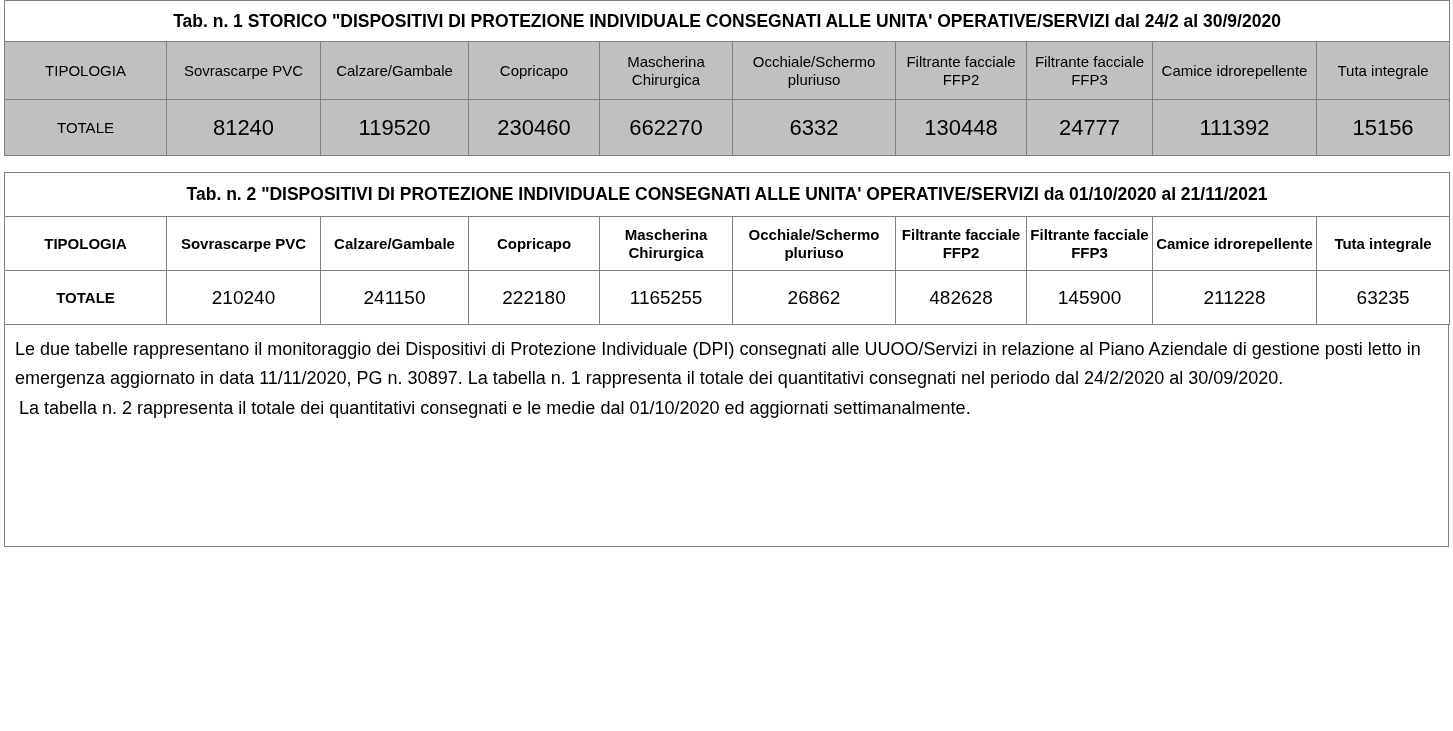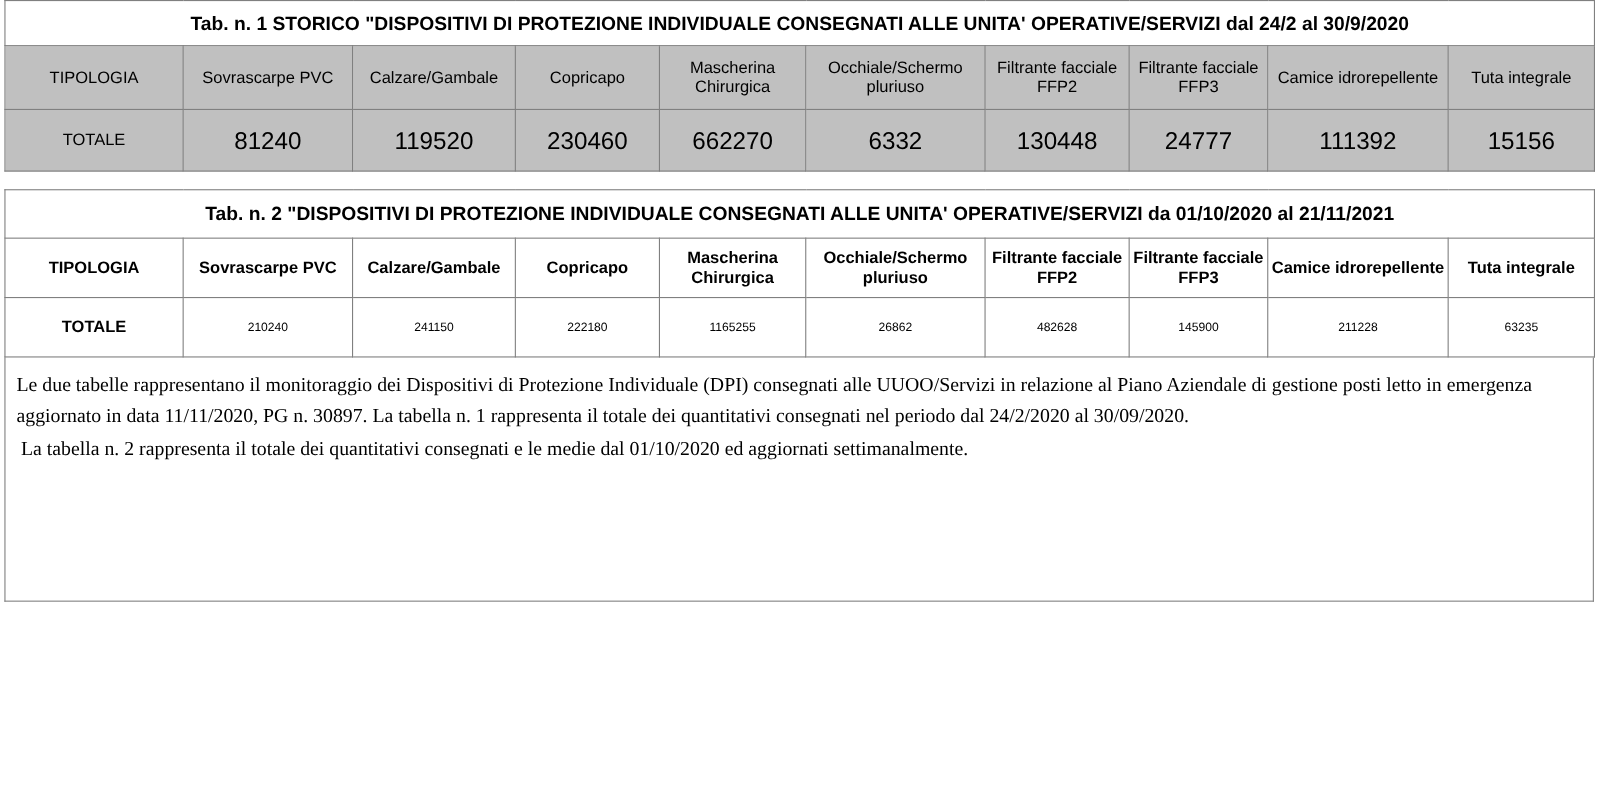--- a/index.html
+++ b/index.html
@@ -73,42 +73,41 @@
   }
   #table2 .t2-head td {
     height: 54px;
     font-size: 15px;
     font-weight: bold;
     line-height: 1.2;
     background: #ffffff;
   }
   #table2 .t2-body td {
     height: 54px;
-    font-size: 11px;
+    font-size: 19px;
     background: #ffffff;
   }
   #table2 .t2-body td.lbl {
     font-size: 15px;
     font-weight: bold;
     line-height: 1.2;
   }
 
   
   .note {
     margin: 0 4px;
     border: 1px solid #808080;
     border-top: none;
     box-sizing: border-box;
     width: 1445px;
     height: 222px;
     padding: 10px 10px 0 10px;
     font-size: 18px;
     line-height: 1.63;
     text-align: left;
-    font-family: Liberation Serif, serif;
   }
   .note p {
     margin: 0;
   }
   .note p.second {
     text-indent: 4px;
   }
 </style>
 </head>
 <body>

